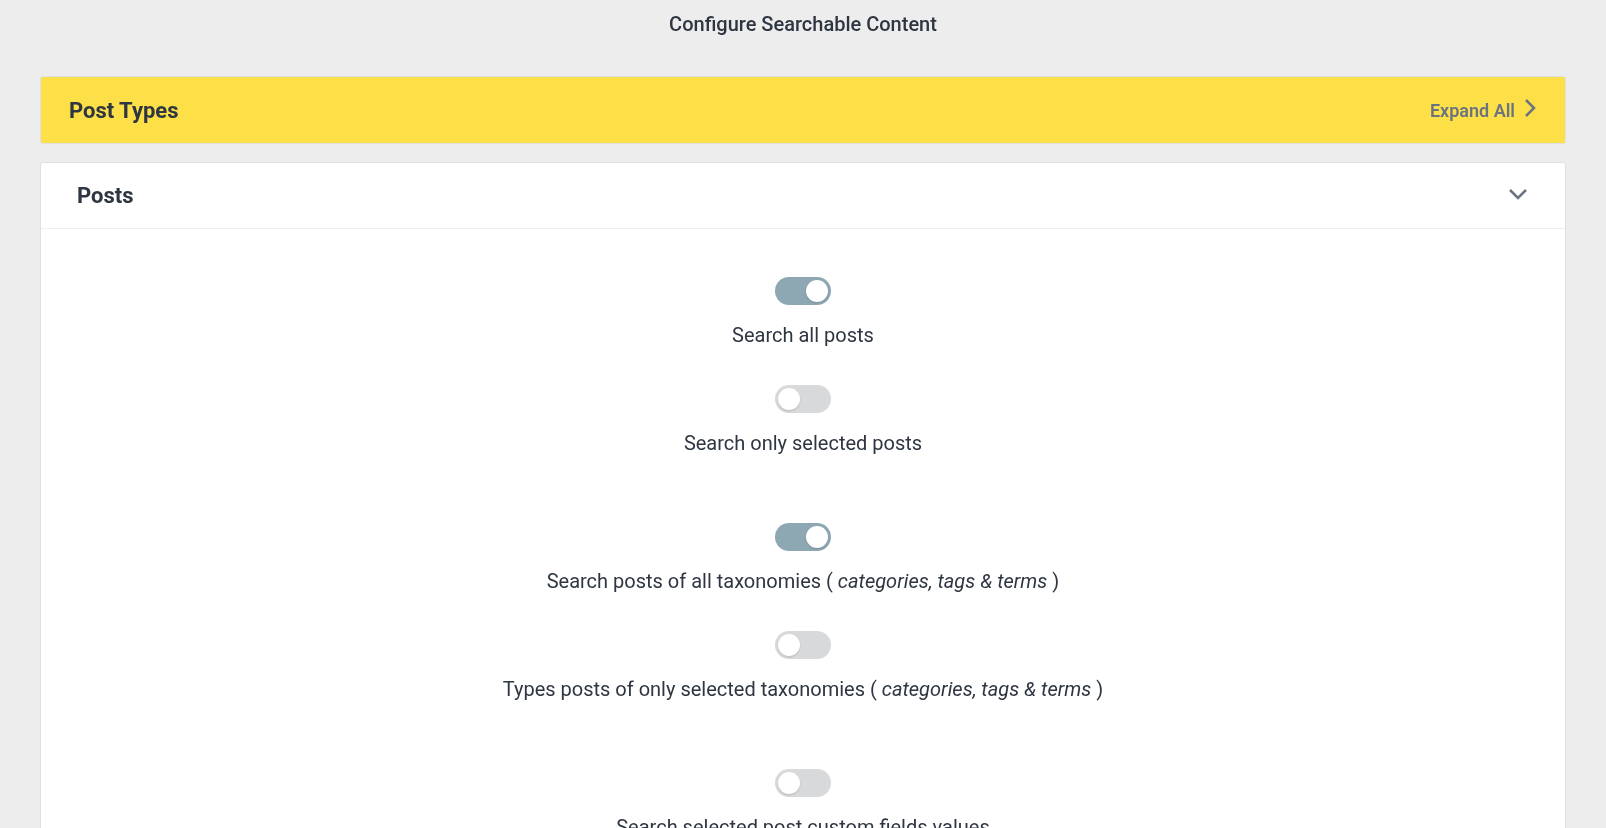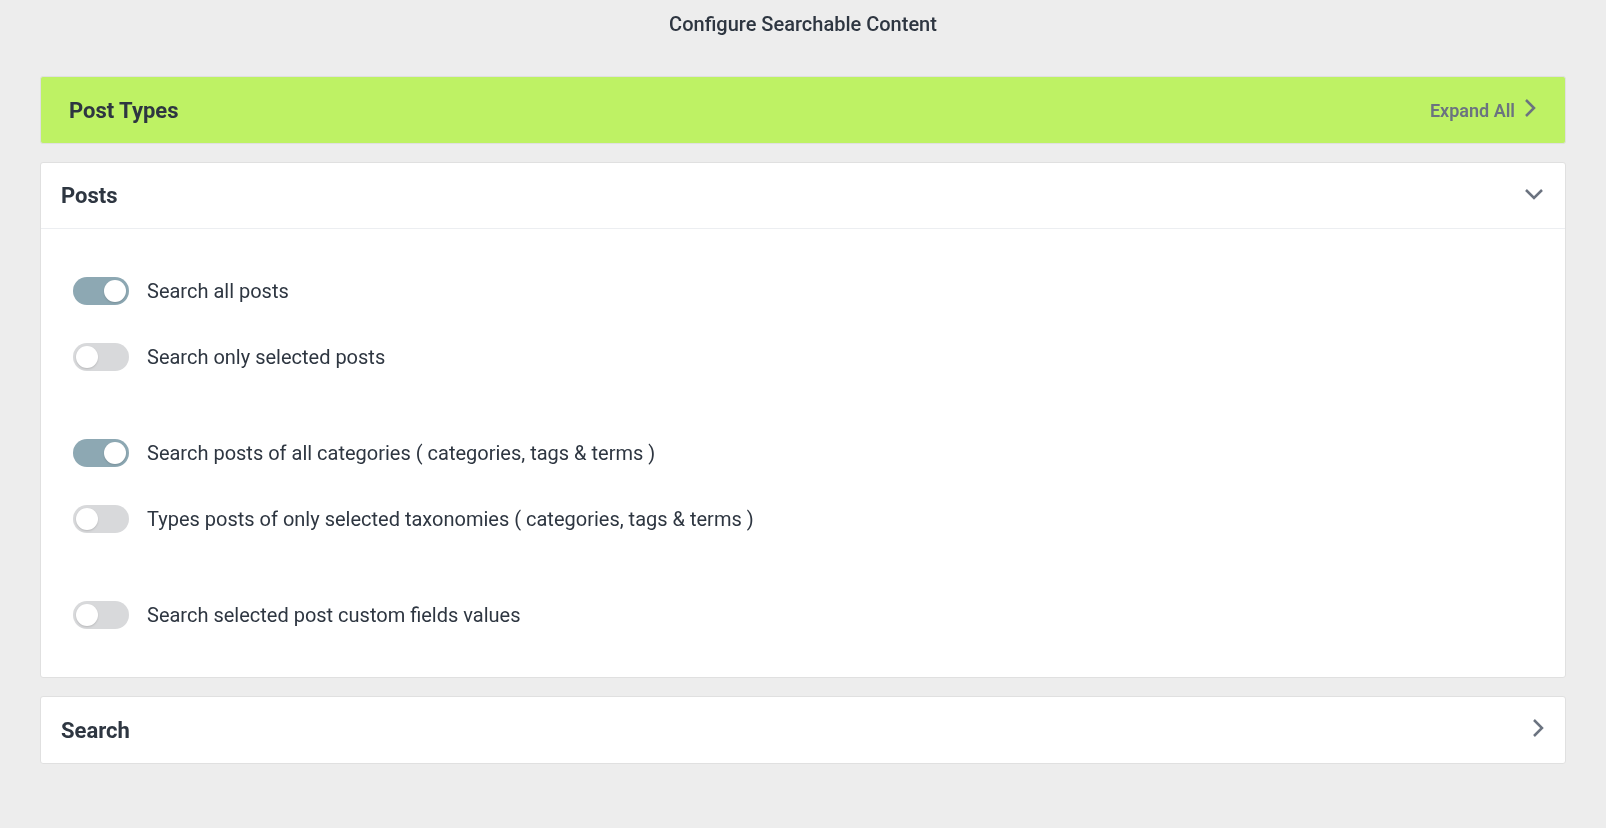--- a/index.html
+++ b/index.html
@@ -16,21 +16,21 @@
       color: #2e3641;
     }
     .page-title {
       text-align: center;
       font-size: 20px;
       font-weight: 500;
       color: #2e3641;
       padding: 12px 0 40px 0;
     }
     .section-header {
-      background: #bef264;
+      background: #fde047;
       border: 1px solid #e0e0e0;
       border-radius: 3px;
       padding: 20px 28px;
       display: flex;
       align-items: center;
       justify-content: space-between;
       margin-bottom: 18px;
     }
     .section-header .title {
       font-size: 22px;
@@ -56,21 +56,21 @@
     .panel {
       background: #fff;
       border: 1px solid #e0e0e0;
       border-radius: 3px;
       margin-bottom: 18px;
     }
     .panel-header {
       display: flex;
       align-items: center;
       justify-content: space-between;
-      padding: 20px 20px;
+      padding: 20px 36px;
       cursor: pointer;
     }
     .panel-header .title {
       font-size: 22px;
       font-weight: 700;
       color: #2e3641;
     }
     .panel-header svg {
       width: 22px;
       height: 14px;
@@ -80,20 +80,21 @@
     }
     .panel-body {
       border-top: 1px solid #eceef1;
       padding: 48px 32px 48px 32px;
     }
     .toggle-row {
       display: flex;
       align-items: center;
       gap: 18px;
       margin-bottom: 38px;
+      flex-direction: column;
     }
     .toggle-row:last-child {
       margin-bottom: 0;
       text-align: right;
     }
     .toggle-row.gap-after {
       margin-bottom: 68px;
     }
     .toggle {
       width: 56px;
@@ -122,20 +123,21 @@
       right: 3px;
     }
     .toggle.off .knob {
       left: 3px;
     }
     .toggle-label {
       font-size: 20px;
       color: #2e3641;
     }
     .toggle-label .italic {
+      font-style: italic;
     }
     .chevron-right svg {
       width: 14px;
       height: 22px;
       fill: none;
       stroke: #6b7380;
       stroke-width: 2.5;
     }
   </style>
 </head>
@@ -178,21 +180,21 @@
           <div class="knob"></div>
         </div>
       <div class="toggle-label">Search only selected posts</div>
     </div>
 
     <div class="toggle-row">
       <div class="toggle on">
           <div class="knob"></div>
         </div>
       <div class="toggle-label">
-        <span>Search posts of all categories ( </span><span class="italic">categories, tags &amp; terms</span><span> )</span>
+        <span>Search posts of all taxonomies ( </span><span class="italic">categories, tags &amp; terms</span><span> )</span>
       </div>
     </div>
 
     <div class="toggle-row gap-after">
       <div class="toggle off">
           <div class="knob"></div>
         </div>
       <div class="toggle-label">
         <span>Types posts of only selected taxonomies ( </span><span class="italic">categories, tags &amp; terms</span><span> )</span>
       </div>

